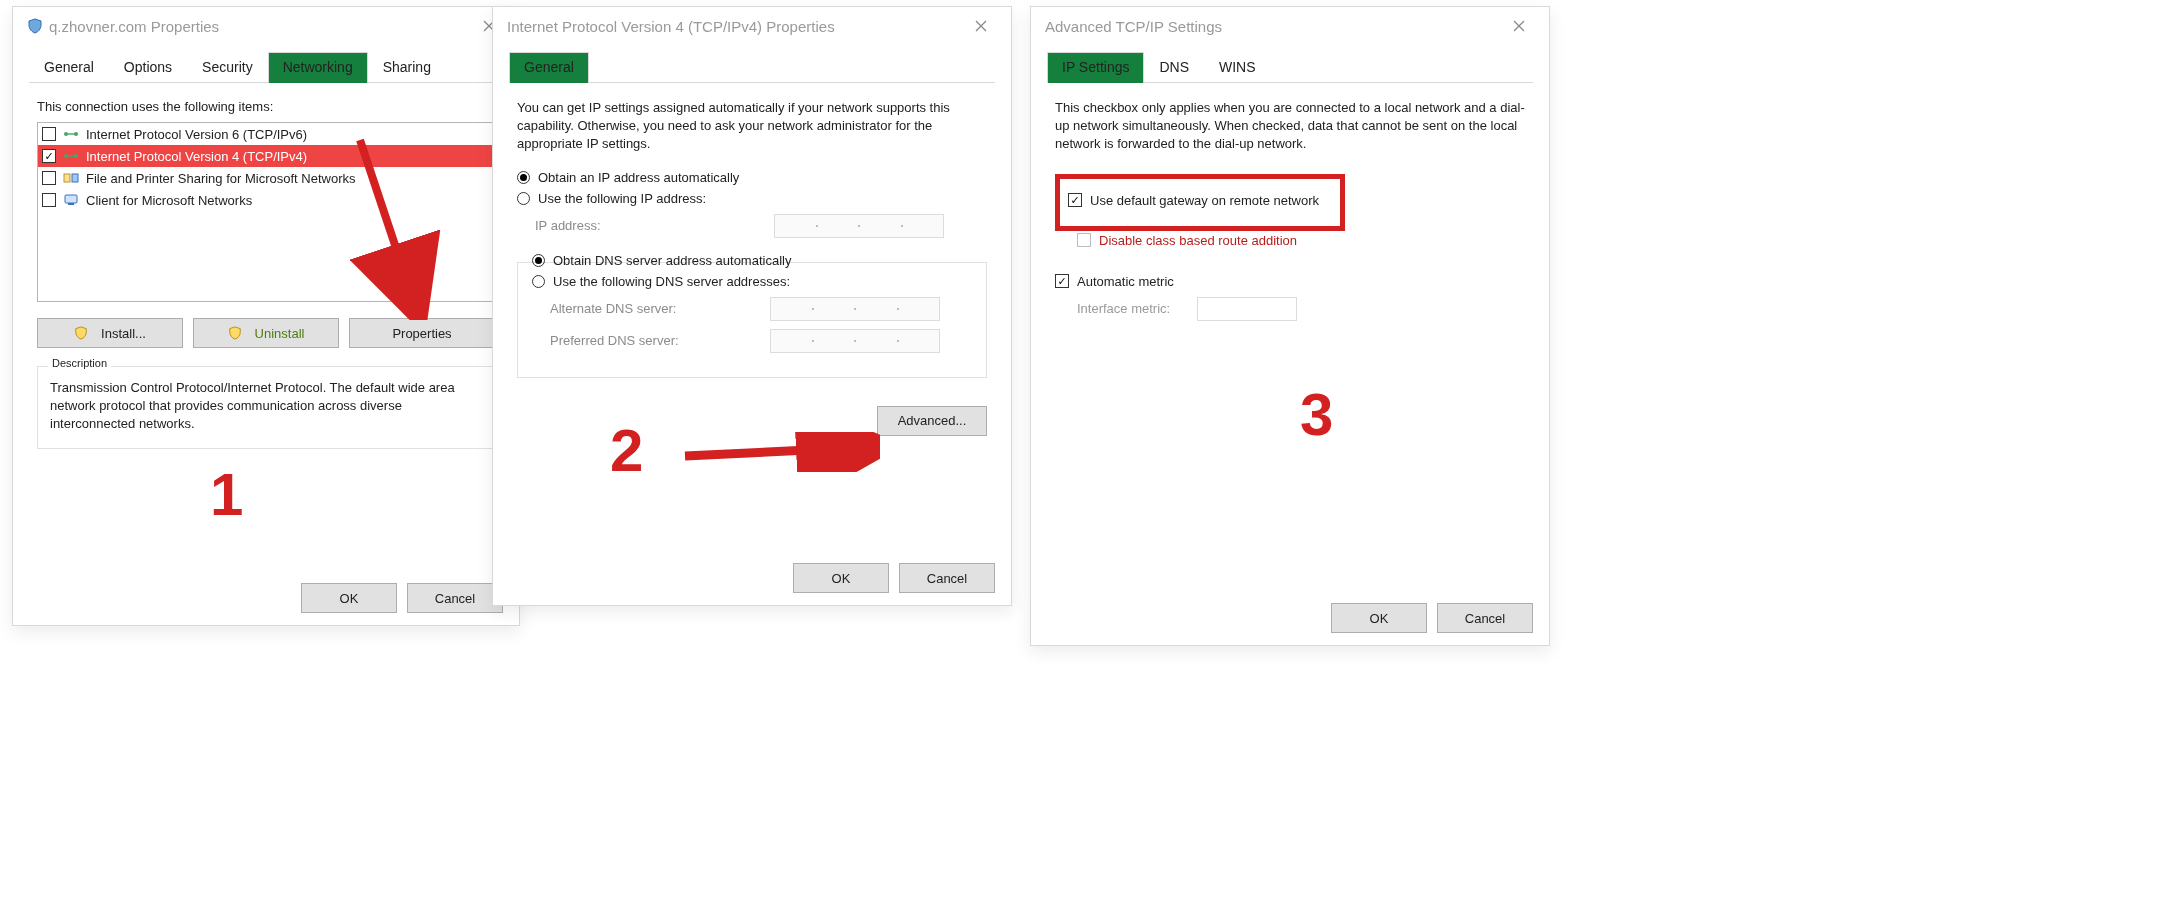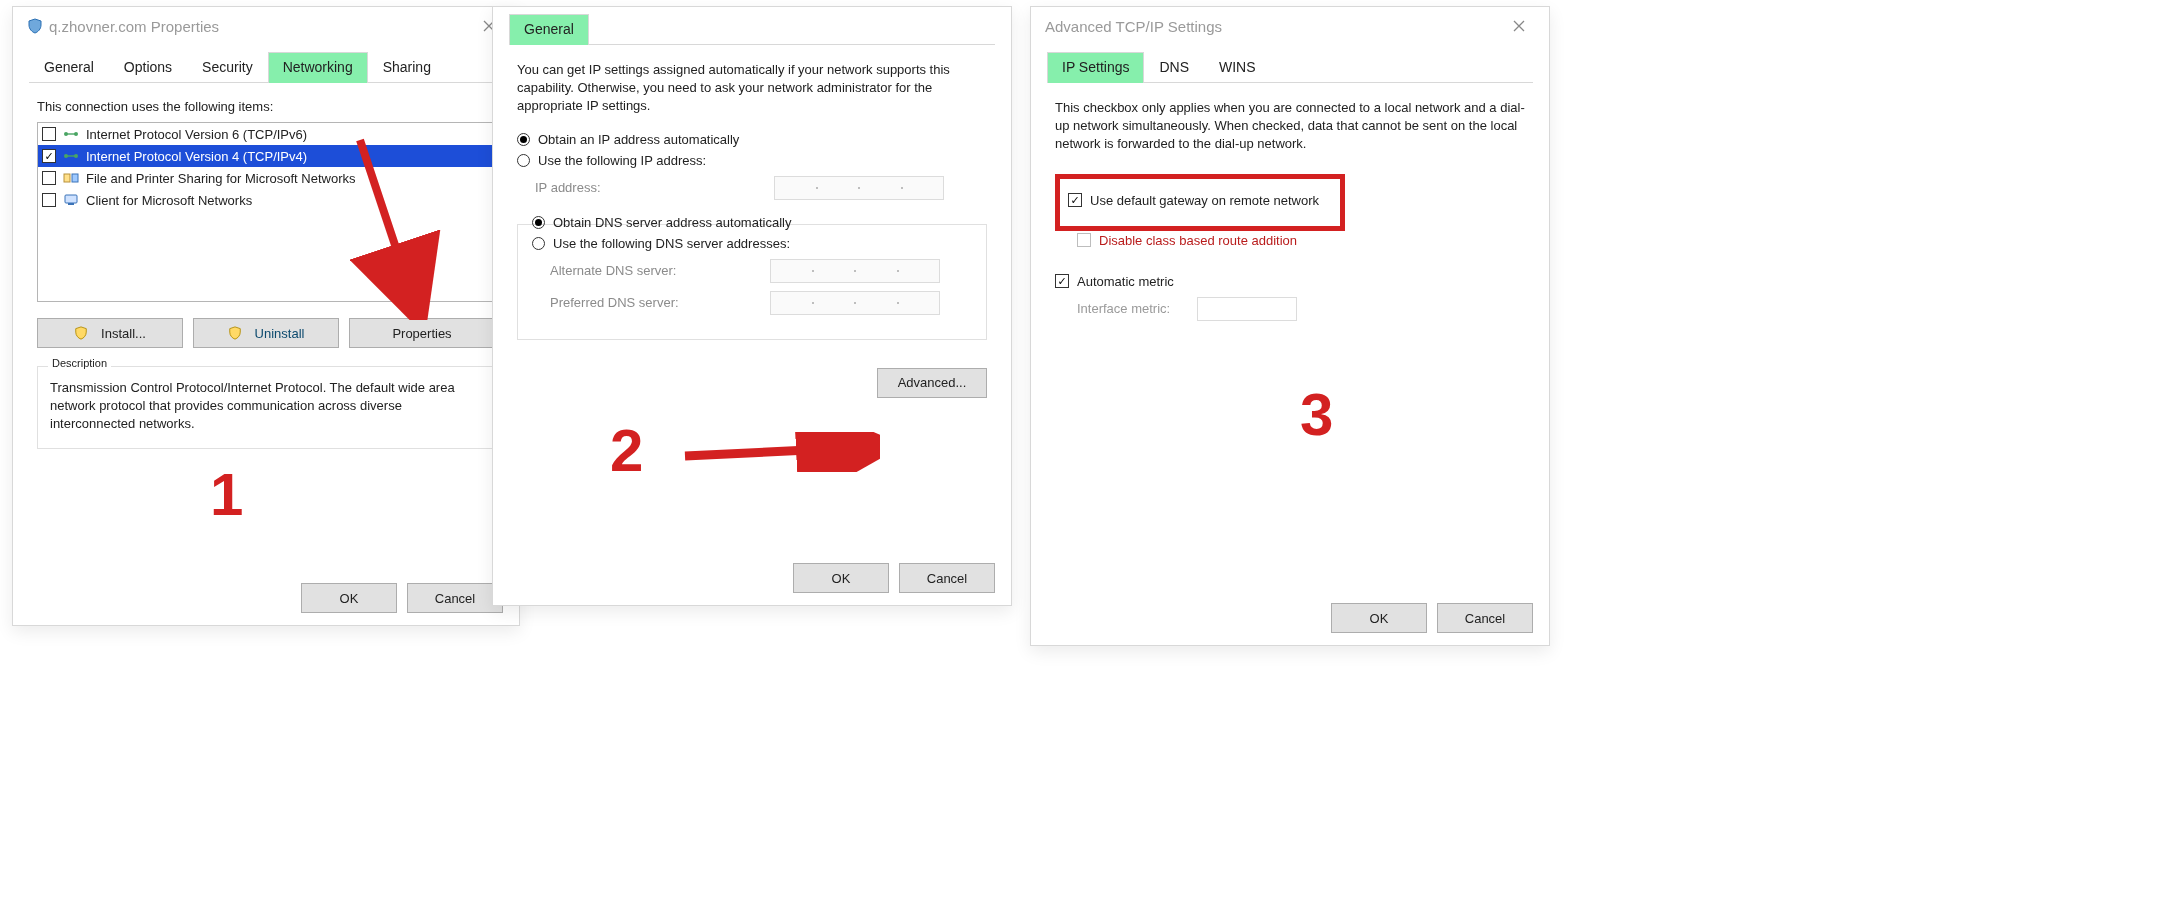--- a/index.html
+++ b/index.html
@@ -8,33 +8,33 @@
 
   .dlg { position: absolute; background: #fff; border: 1px solid #d8d8d8; box-shadow: 0 6px 16px rgba(0,0,0,.08); }
 
   .titlebar { display: flex; align-items: center; justify-content: space-between; height: 38px; padding: 0 10px 0 14px; color: #9a9a9a; font-size: 15px; }
   .titlebar .icon { width: 16px; height: 16px; margin-right: 6px; display: inline-flex; }
   .titlebar-title { display: flex; align-items: center; }
   .close-x { width: 40px; height: 30px; display: flex; align-items: center; justify-content: center; cursor: pointer; }
 
   .tabbar { display: flex; align-items: flex-end; padding: 0 16px; margin-top: 6px; }
   .tab { padding: 6px 14px 8px; border: 1px solid transparent; border-bottom: none; font-size: 14px; color: #222; cursor: pointer; position: relative; top: 1px; }
-  .tab.active { border-color: #d8d8d8; background: #86efac; }
+  .tab.active { border-color: #d8d8d8; background: #15803d; }
   .tab-strip-line { border-top: 1px solid #d8d8d8; margin: 0 16px; }
 
   .content { padding: 16px 24px 16px 24px; }
 
   .button { min-width: 96px; height: 30px; background: #e1e1e1; border: 1px solid #adadad; display: inline-flex; align-items: center; justify-content: center; cursor: pointer; font-size: 13px; gap: 7px; }
-  .button.disabled { color: #0c4a6e; }
+  .button.disabled { color: #4d7c0f; }
   .btnrow-bottom { position: absolute; right: 16px; bottom: 12px; display: flex; gap: 10px; }
 
   
   .listbox { border: 1px solid #b5b5b5; height: 180px; margin-top: 8px; overflow: hidden; background: #fff; }
   .listrow { display: flex; align-items: center; height: 22px; padding: 0 4px; gap: 6px; }
-  .listrow.selected { background: #1d4ed8; color: #fff; }
+  .listrow.selected { background: #ef4444; color: #fff; }
   .chk { width: 14px; height: 14px; border: 1px solid #333; background: #fff; display: inline-flex; align-items: center; justify-content: center; flex: 0 0 auto; }
   .chk.checked::after { content: "✓"; font-size: 11px; line-height: 1; color: #000; }
   .proto-icon { width: 18px; height: 14px; display: inline-flex; align-items: center; justify-content: center; }
 
   .btnrow3 { display: flex; gap: 10px; margin-top: 16px; }
   .btnrow3 .button { flex: 1; }
   .shield { width: 14px; height: 14px; margin-right: 6px; display: inline-flex; }
 
   .group { border: 1px solid #e0e0e0; margin-top: 18px; padding: 12px 12px 14px; position: relative; }
   .group > .legend { position: absolute; top: -10px; left: 10px; background: #fff; padding: 0 4px; font-size: 11px; }
@@ -181,20 +181,30 @@
     <defs>
         <marker id="ah1" markerWidth="12" markerHeight="12" refX="6" refY="6" orient="auto">
           <path d="M0 0L12 6L0 12z" fill="#d32121"></path>
         </marker>
       </defs>
     <line x1="10" y1="10" x2="60" y2="160" stroke="#d32121" stroke-width="8" marker-end="url(#ah1)"></line>
   </svg>
   <div class="bignum" style="left:210px; top:460px;">1</div>
 
   <div class="dlg" style="left:492px; top:6px; width:520px; height:600px;">
+    <div class="titlebar">
+      <span class="titlebar-title">
+        <span>Internet Protocol Version 4 (TCP/IPv4) Properties</span>
+      </span>
+      <span class="close-x">
+        <svg width="12" height="12" viewBox="0 0 12 12">
+            <path d="M1 1l10 10M11 1L1 11" stroke="#888" stroke-width="1.3"></path>
+          </svg>
+      </span>
+    </div>
 
     <div class="tabbar" id="dlg2-tabs">
         <div class="tab active">General</div>
       </div>
     <div class="tab-strip-line"></div>
 
     <div class="content">
       <div style="line-height:1.4; margin-bottom:16px;">You can get IP settings assigned automatically if your network supports this capability. Otherwise, you need to ask your network administrator for the appropriate IP settings.</div>
 
       <div class="radioline">

